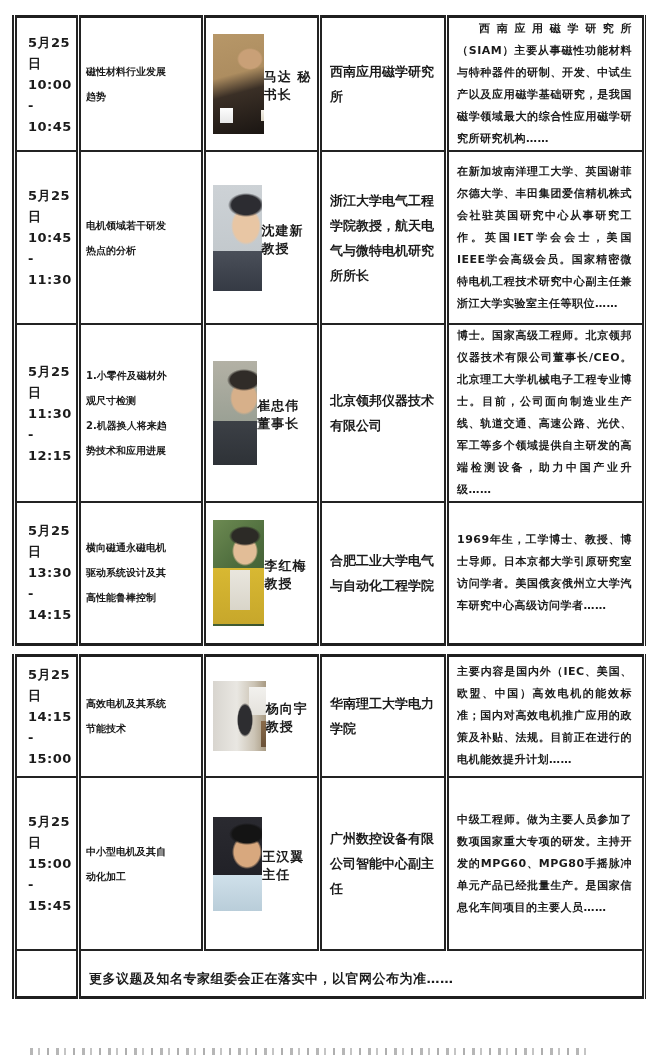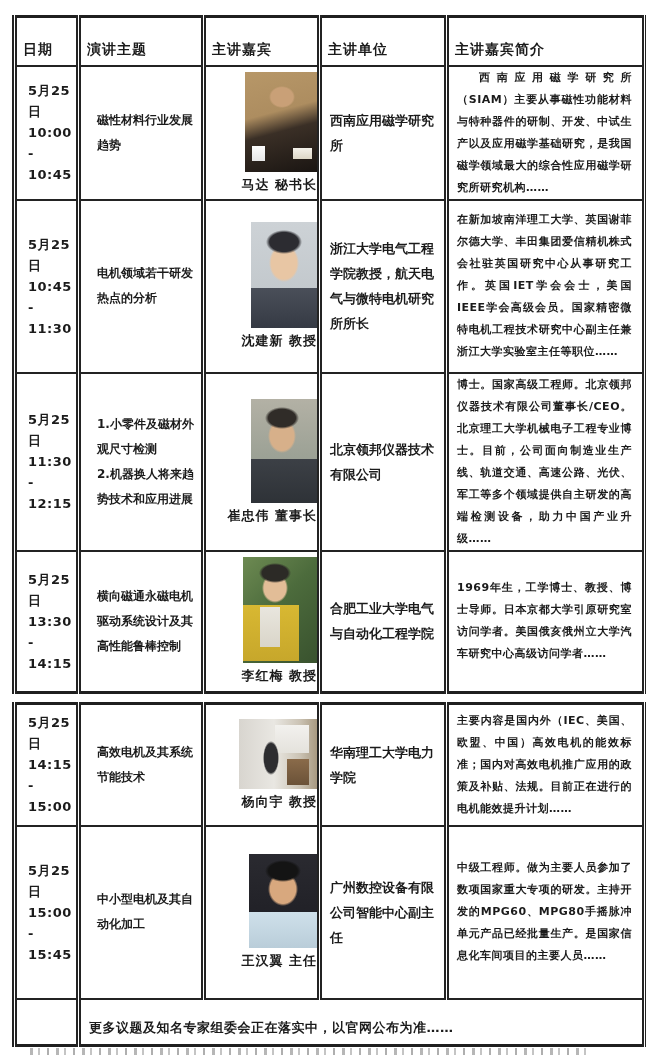--- a/index.html
+++ b/index.html
@@ -12,24 +12,24 @@
   td,th{border-top:2px solid #232323;border-bottom:2px solid #232323;
         border-left:5px double #232323;border-right:5px double #232323;
         padding:0;vertical-align:middle;overflow:hidden;}
   col.c1{width:64px;}col.c2{width:125px;}col.c3{width:116px;}col.c4{width:127px;}col.c5{width:198px;}
   th{font-size:14px;text-align:left;padding:6px 4px 6px 6px;letter-spacing:1px;vertical-align:bottom;}
   tr.hdr{height:49px;}
   tr.r0{height:132px;} tr.r1{height:173px;} tr.r2{height:174px;} tr.r3{height:142px;}
   tr.r4{height:122px;} tr.r5{height:173px;} tr.ftr{height:47px;}
   .ml{white-space:pre-line;}
   .sched-txt{font-size:13px;line-height:21px;padding-left:11px;letter-spacing:0.5px;}
-  .topic-txt{font-size:12px;line-height:25px;padding-left:16px;}
+  .topic-txt{font-size:10px;line-height:25px;padding-left:5px;}
   .org-txt{font-size:13px;line-height:25px;padding-left:8px;}
-  .speaker-cell-inner{display:flex;flex-direction:column;justify-content:center;
-                      align-items:flex-end;height:100%;padding-left:7px;}
+  .speaker-cell-inner{display:flex;justify-content:center;
+                      align-items:center;height:100%;padding-left:7px;}
   .caption{font-size:13px;margin-top:4px;letter-spacing:1px;}
   .bio{font-size:11px;line-height:22px;padding:0 10px 0 8px;letter-spacing:0.5px;text-align:justify;}
   .bio.indent{text-indent:2em;}
   .ftr-note{font-size:13px;padding-left:8px;letter-spacing:0.5px;margin-top:12px;}
   .gap{height:8px;}
   .photo{background-repeat:no-repeat;}
   
   .p1{width:72px;height:100px;
     background-image:
       radial-gradient(closest-side,#c9a077 85%,rgba(0,0,0,0) 100%),
@@ -98,27 +98,20 @@
 
     <table class="sched">
       <colgroup>
           <col class="c1">
           <col class="c2">
           <col class="c3">
           <col class="c4">
           <col class="c5">
         </colgroup>
       <tbody>
-          <tr class="hdr">
-        <th>日期</th>
-        <th>演讲主题</th>
-        <th>主讲嘉宾</th>
-        <th>主讲单位</th>
-        <th>主讲嘉宾简介</th>
-      </tr>
 
       <tr class="r0">
         <td>
               <div class="ml sched-txt">5月25日
 10:00
 -
 10:45</div>
             </td>
         <td>
               <div class="ml topic-txt">磁性材料行业发展

